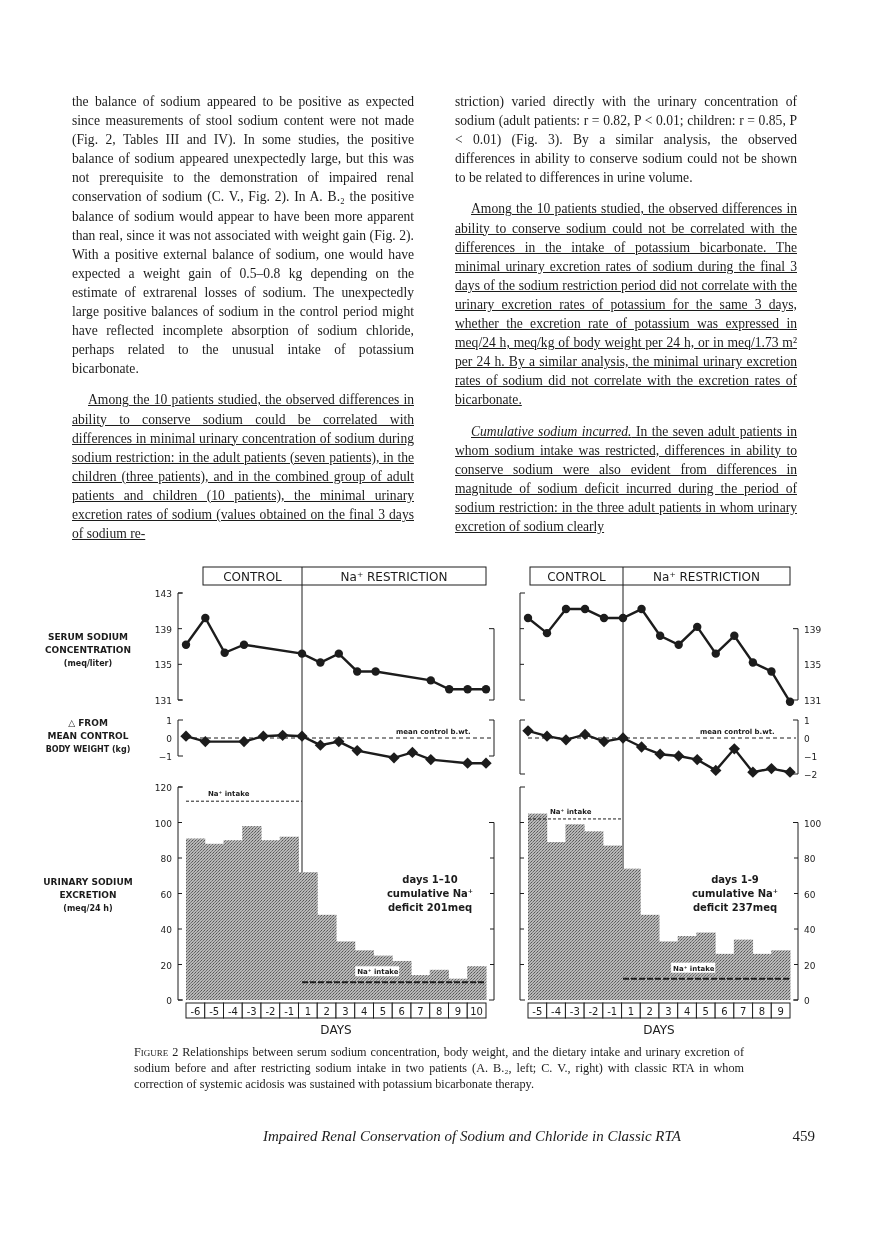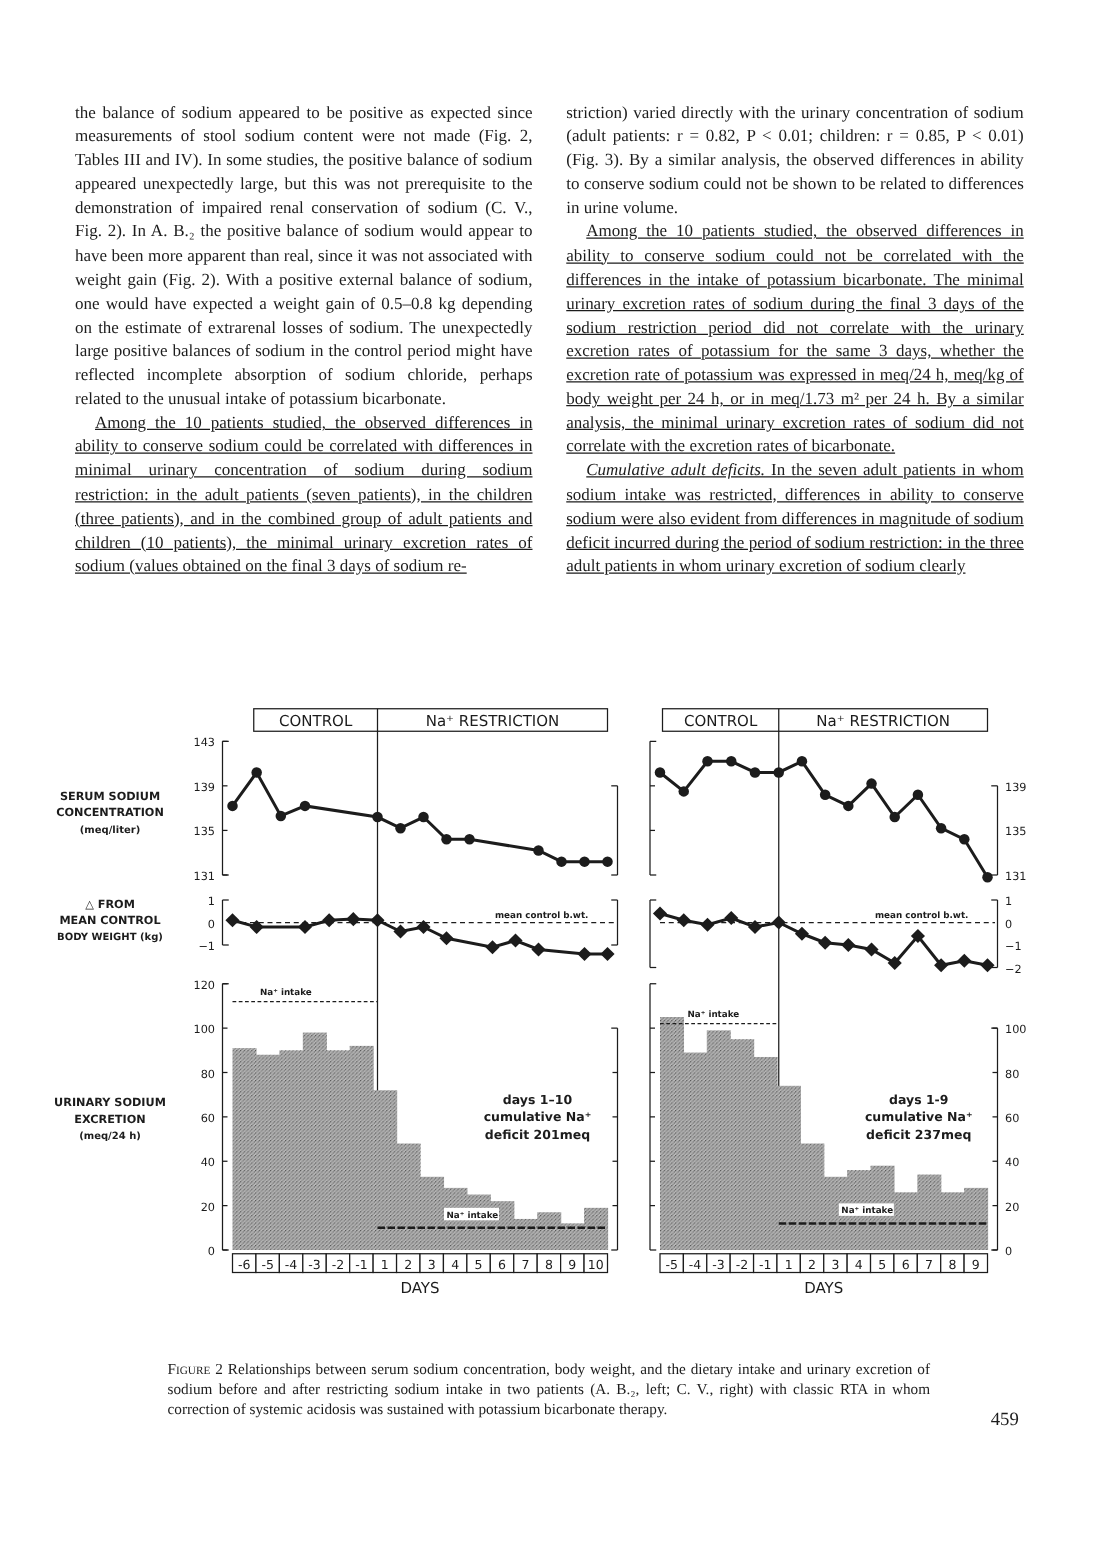--- a/index.html
+++ b/index.html
@@ -1,42 +1,42 @@
 <!DOCTYPE html>
 <html><head>
 <meta charset="utf-8">
 <style>
   html, body { margin: 0; padding: 0; background: #ffffff; }
   body { width: 890px; height: 1247px; position: relative; overflow: hidden; color: #1c1c1c; }
   .serif { font-family: "Liberation Serif", "DejaVu Serif", serif; }
   .col { position: absolute; top: 80px; width: 366px; font-size: 13.6px; line-height: 19.1px; text-align: justify; }
-  .col p { margin: 0; text-indent: 0; }
+  .col p { margin: 12px; text-indent: 0; }
   .col p.ind { text-indent: 16px; text-decoration: underline; }
   #col-left { left: 60px; }
-  #col-right { left: 453px; }
+  #col-right { left: 443px; }
   .figure { position: absolute; left: 0; top: 560px; width: 890px; height: 480px; }
   .figure svg { position: absolute; left: 0; top: 0; }
-  .caption { position: absolute; left: 134px; top: 1045px; width: 610px; font-size: 12.2px; line-height: 15.8px; text-align: justify; margin-top: 43px; }
+  .caption { position: absolute; left: 134px; top: 1045px; width: 610px; font-size: 12.2px; line-height: 15.8px; text-align: justify; }
   .caption .fig-label { font-variant: small-caps; }
   .footer { position: absolute; left: 263px; top: 1128px; width: 566px; font-size: 15px; }
   .footer .running { font-style: italic; }
   .footer .page { position: absolute; right: 14px; top: 0; }
 </style>
 </head>
 <body>
 
 <div id="col-left" class="col serif">
   <p>the balance of sodium appeared to be positive as expected since measurements of stool sodium content were not made (Fig. 2, Tables III and IV). In some studies, the positive balance of sodium appeared unexpectedly large, but this was not prerequisite to the demonstration of impaired renal conservation of sodium (C. V., Fig. 2). In A. B.₂ the positive balance of sodium would appear to have been more apparent than real, since it was not associated with weight gain (Fig. 2). With a positive external balance of sodium, one would have expected a weight gain of 0.5–0.8 kg depending on the estimate of extrarenal losses of sodium. The unexpectedly large positive balances of sodium in the control period might have reflected incomplete absorption of sodium chloride, perhaps related to the unusual intake of potassium bicarbonate.</p>
   <p class="ind">Among the 10 patients studied, the observed differences in ability to conserve sodium could be correlated with differences in minimal urinary concentration of sodium during sodium restriction: in the adult patients (seven patients), in the children (three patients), and in the combined group of adult patients and children (10 patients), the minimal urinary excretion rates of sodium (values obtained on the final 3 days of sodium re-</p>
 </div>
 
 <div id="col-right" class="col serif">
   <p>striction) varied directly with the urinary concentration of sodium (adult patients: r = 0.82, P &lt; 0.01; children: r = 0.85, P &lt; 0.01) (Fig. 3). By a similar analysis, the observed differences in ability to conserve sodium could not be shown to be related to differences in urine volume.</p>
   <p class="ind">Among the 10 patients studied, the observed differences in ability to conserve sodium could not be correlated with the differences in the intake of potassium bicarbonate. The minimal urinary excretion rates of sodium during the final 3 days of the sodium restriction period did not correlate with the urinary excretion rates of potassium for the same 3 days, whether the excretion rate of potassium was expressed in meq/24 h, meq/kg of body weight per 24 h, or in meq/1.73 m² per 24 h. By a similar analysis, the minimal urinary excretion rates of sodium did not correlate with the excretion rates of bicarbonate.</p>
-  <p class="ind"><em>Cumulative adult deficits.</em><span> In the seven adult patients in whom sodium intake was restricted, differences in ability to conserve sodium were also evident from differences in magnitude of sodium deficit incurred during the period of sodium restriction: in the three adult patients in whom urinary excretion of sodium clearly</span></p>
+  <p class="ind"><em>Cumulative sodium incurred.</em><span> In the seven adult patients in whom sodium intake was restricted, differences in ability to conserve sodium were also evident from differences in magnitude of sodium deficit incurred during the period of sodium restriction: in the three adult patients in whom urinary excretion of sodium clearly</span></p>
 </div>
 
 <div class="figure">
   <svg id="fig-svg" width="890" height="480" viewBox="0 560 890 480" xmlns="http://www.w3.org/2000/svg">
     <defs>
       <pattern id="stipple" width="3" height="3" patternUnits="userSpaceOnUse">
         <rect width="3" height="3" fill="#b8b8b8"></rect>
         <rect width="1" height="1" fill="#555"></rect>
         <rect x="2" y="1" width="1" height="1" fill="#6a6a6a"></rect>
         <rect x="1" y="2" width="1" height="1" fill="#808080"></rect>
@@ -326,14 +326,15 @@
         <text x="659" y="1034" font-size="12" text-anchor="middle" font-weight="normal" fill="#1c1c1c">DAYS</text>
       </g>
   </svg>
 </div>
 
 <div class="caption serif">
   <span class="fig-label">Figure 2</span><span>  Relationships between serum sodium concentration, body weight, and the dietary intake and urinary excretion of sodium before and after restricting sodium intake in two patients (A. B.₂, left; C. V., right) with classic RTA in whom correction of systemic acidosis was sustained with potassium bicarbonate therapy.</span>
 </div>
 
 <div class="footer serif">
+  <span class="running">Impaired Renal Conservation of Sodium and Chloride in Classic RTA</span>
   <span class="page">459</span>
 </div>
 
 </body></html>

